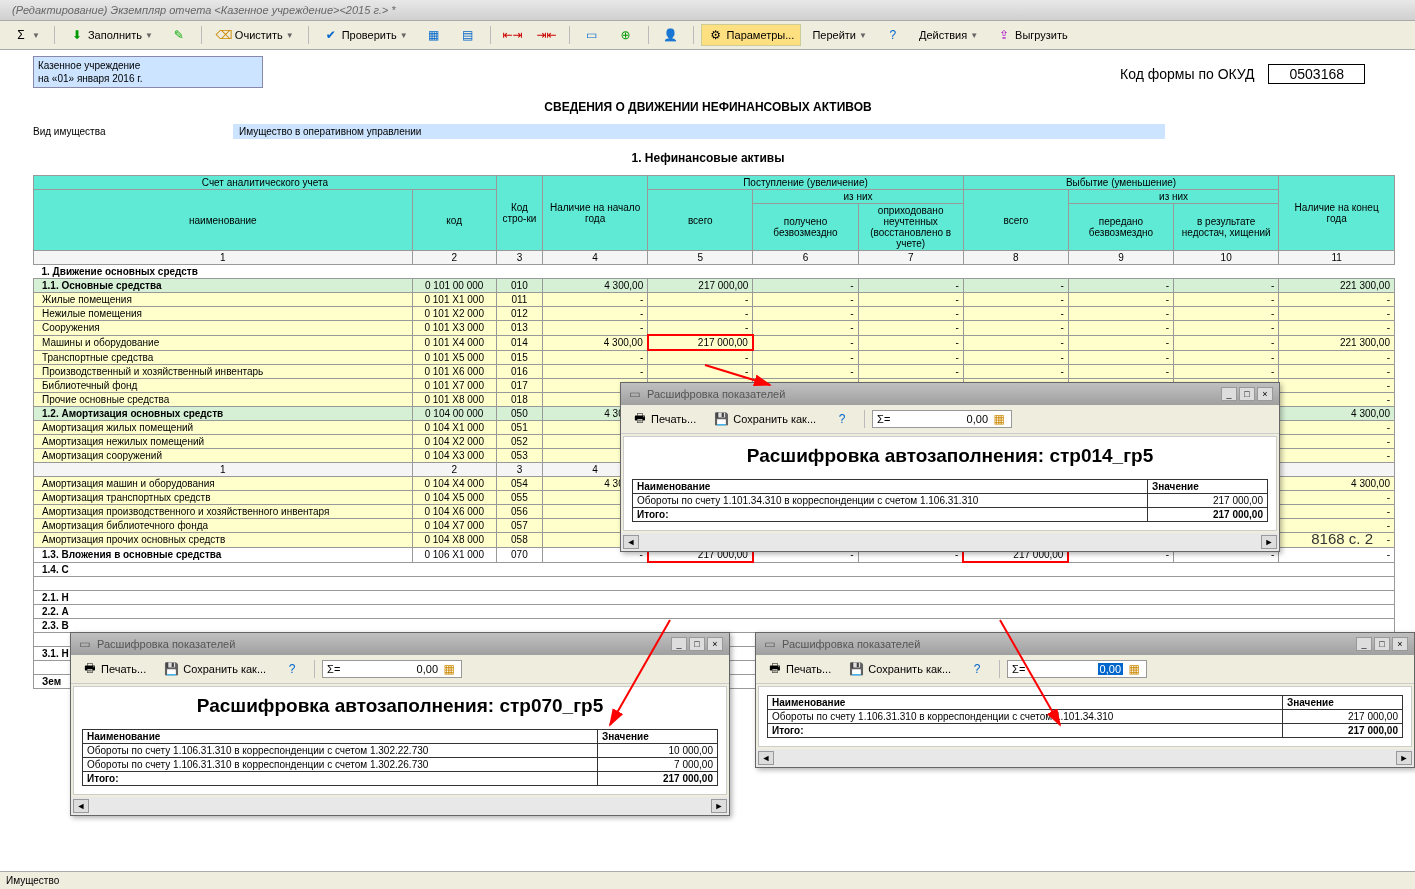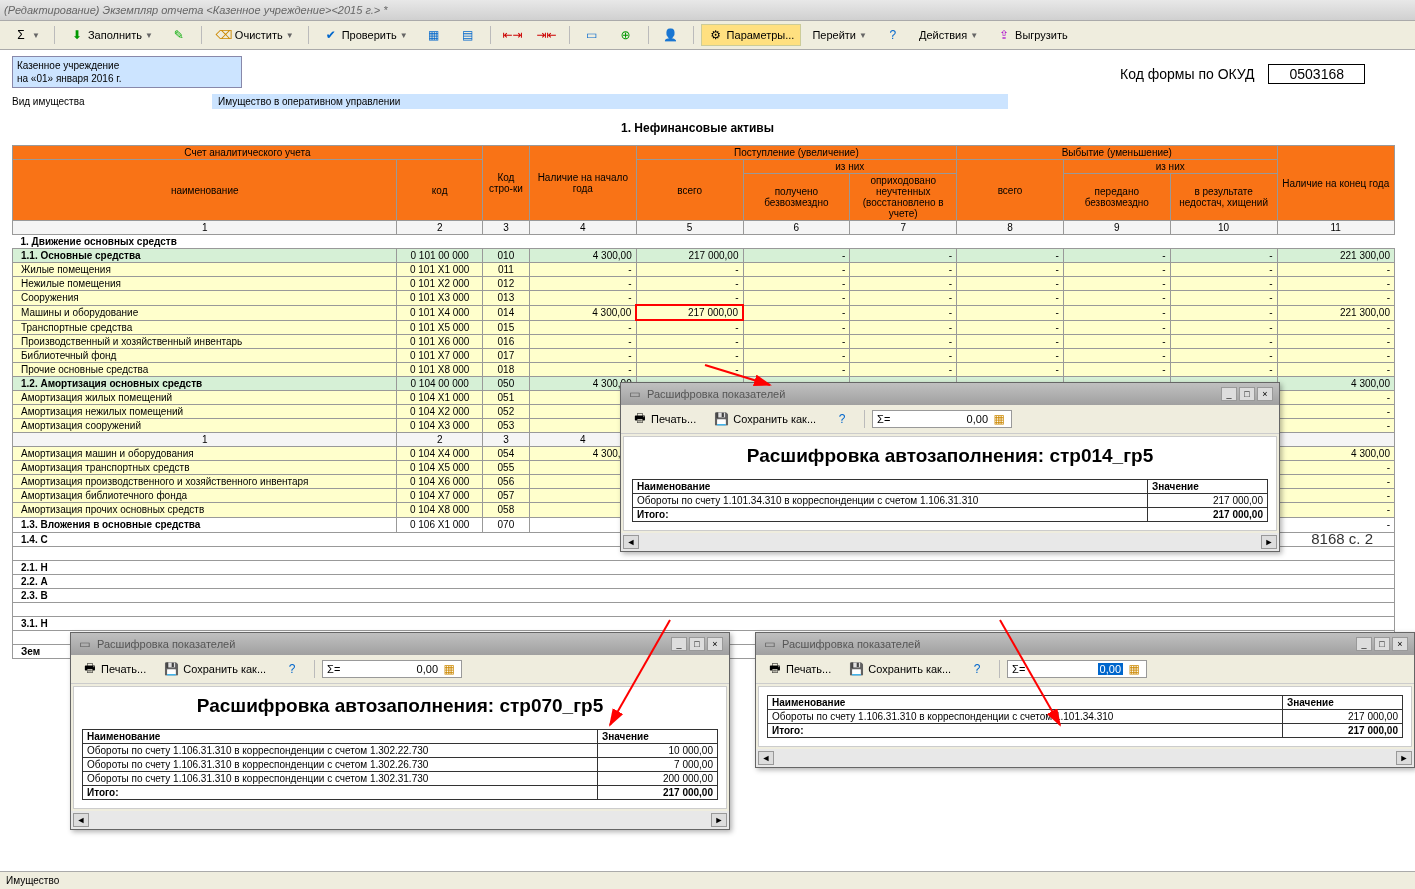--- a/index.html
+++ b/index.html
@@ -1,34 +1,34 @@
 <!DOCTYPE html>
 <html><head>
 <meta charset="utf-8">
 <style>
 * { box-sizing: border-box; margin: 0; padding: 0; }
 body { font-family: Arial, sans-serif; font-size: 11px; background: #f0f0f0; overflow: hidden; width: 1415px; height: 889px; position: relative; }
-.titlebar { background: linear-gradient(#e8e8e8, #d0d0d0); padding: 4px 4px; font-style: italic; color: #666; border-bottom: 1px solid #aaa; }
+.titlebar { background: linear-gradient(#e8e8e8, #d0d0d0); padding: 4px 12px; font-style: italic; color: #666; border-bottom: 1px solid #aaa; }
 .toolbar { background: #efedde; padding: 3px 6px; border-bottom: 1px solid #aaa; display: flex; align-items: center; gap: 4px; font-size: 11px; }
 .tb-btn { background: transparent; border: 1px solid transparent; padding: 2px 6px; cursor: pointer; display: inline-flex; align-items: center; gap: 3px; font-size: 11px; }
 .tb-sep { width: 1px; height: 18px; background: #bbb; margin: 0 3px; }
 .dropdown-arrow { font-size: 8px; color: #666; }
 .icon { width: 16px; height: 16px; display: inline-flex; align-items: center; justify-content: center; font-size: 12px; }
-.report-area { padding: 6px 20px 0 0; background: #fff; height: calc(100% - 60px); overflow: hidden; position: relative; }
+.report-area { padding: 6px 20px 0 21px; background: #fff; height: calc(100% - 60px); overflow: hidden; position: relative; }
 .header-block { border: 1px solid #88a; background: #cce4ff; padding: 2px 4px; width: 230px; font-size: 10px; line-height: 13px; margin-left: 12px; }
 .okud { position: absolute; right: 50px; top: 14px; font-size: 14px; }
 .okud-box { border: 1px solid #000; padding: 1px 20px; margin-left: 10px; display: inline-block; }
 .main-title { text-align: center; font-weight: bold; font-size: 12px; margin: 12px 0 10px; }
 .prop-row { display: flex; align-items: center; margin: 6px 0 12px 12px; font-size: 10px; }
 .prop-label { width: 200px; }
-.prop-value { background: #cce4ff; padding: 2px 6px; width: 796px; }
+.prop-value { background: #cce4ff; padding: 2px 6px; width: 932px; }
 .section-title { text-align: center; font-weight: bold; font-size: 12px; margin: 10px 0; }
 .grid { border-collapse: collapse; width: 100%; table-layout: fixed; }
 .grid th, .grid td { border: 1px solid #999; padding: 1px 4px; font-size: 10px; vertical-align: middle; height: 14px; }
-.grid th { background: #f97316; font-weight: normal; text-align: center; margin-left: 26px; }
+.grid th { background: #5eead4; font-weight: normal; text-align: center; margin-left: 26px; }
 .grid .num { text-align: right; }
 .grid .code { text-align: center; }
 .grid .name-cell { text-align: left; padding-left: 8px; }
 .grid .hdr-num { background: #f5f5f5; text-align: center; font-size: 10px; }
 .row-green td { background: #d6f0d6; }
 .row-yellow td { background: #ffffcc; }
 .red-box { border: 2px solid red !important; }
 .popup { position: absolute; background: #efedde; border: 1px solid #666; box-shadow: 2px 2px 5px rgba(0,0,0,0.3); }
 .popup-title { background: linear-gradient(#c0c0c0, #a0a0a0); padding: 3px 6px; display: flex; align-items: center; justify-content: space-between; font-size: 11px; }
 .popup-title-left { display: flex; align-items: center; gap: 4px; color: #555; }
@@ -125,20 +125,21 @@
 
 <div class="report-area">
   <div class="header-block">
     <div>Казенное учреждение</div>
     <div>на «01» января 2016 г.</div>
   </div>
   <div class="okud">
     <span>Код формы по ОКУД</span>
     <span class="okud-box">0503168</span>
   </div>
+  <div class="main-title">СВЕДЕНИЯ О ДВИЖЕНИИ НЕФИНАНСОВЫХ АКТИВОВ</div>
   <div class="prop-row">
     <div class="prop-label">Вид имущества</div>
     <div class="prop-value">Имущество в оперативном управлении</div>
   </div>
   <div class="section-title">1. Нефинансовые активы</div>
 
   <div style="position:relative; margin-left:12px;">
   <table class="grid">
     <colgroup>
       <col style="width:360px">
@@ -588,24 +589,20 @@
       </tbody>
         <tbody id="p2-rows">
           <tr>
             <td>Обороты по счету 1.106.31.310 в корреспонденции с счетом 1.302.22.730</td>
             <td class="val">10 000,00</td>
           </tr>
           <tr>
             <td>Обороты по счету 1.106.31.310 в корреспонденции с счетом 1.302.26.730</td>
             <td class="val">7 000,00</td>
           </tr>
-          <tr>
-            <td>Обороты по счету 1.106.31.310 в корреспонденции с счетом 1.302.31.730</td>
-            <td class="val">200 000,00</td>
-          </tr>
         </tbody>
       <tbody>
           <tr>
             <td style="font-weight:bold">Итого:</td>
             <td class="val" style="font-weight:bold">217 000,00</td>
           </tr>
     </tbody>
       </table>
   </div>
   <div class="popup-scroll">

